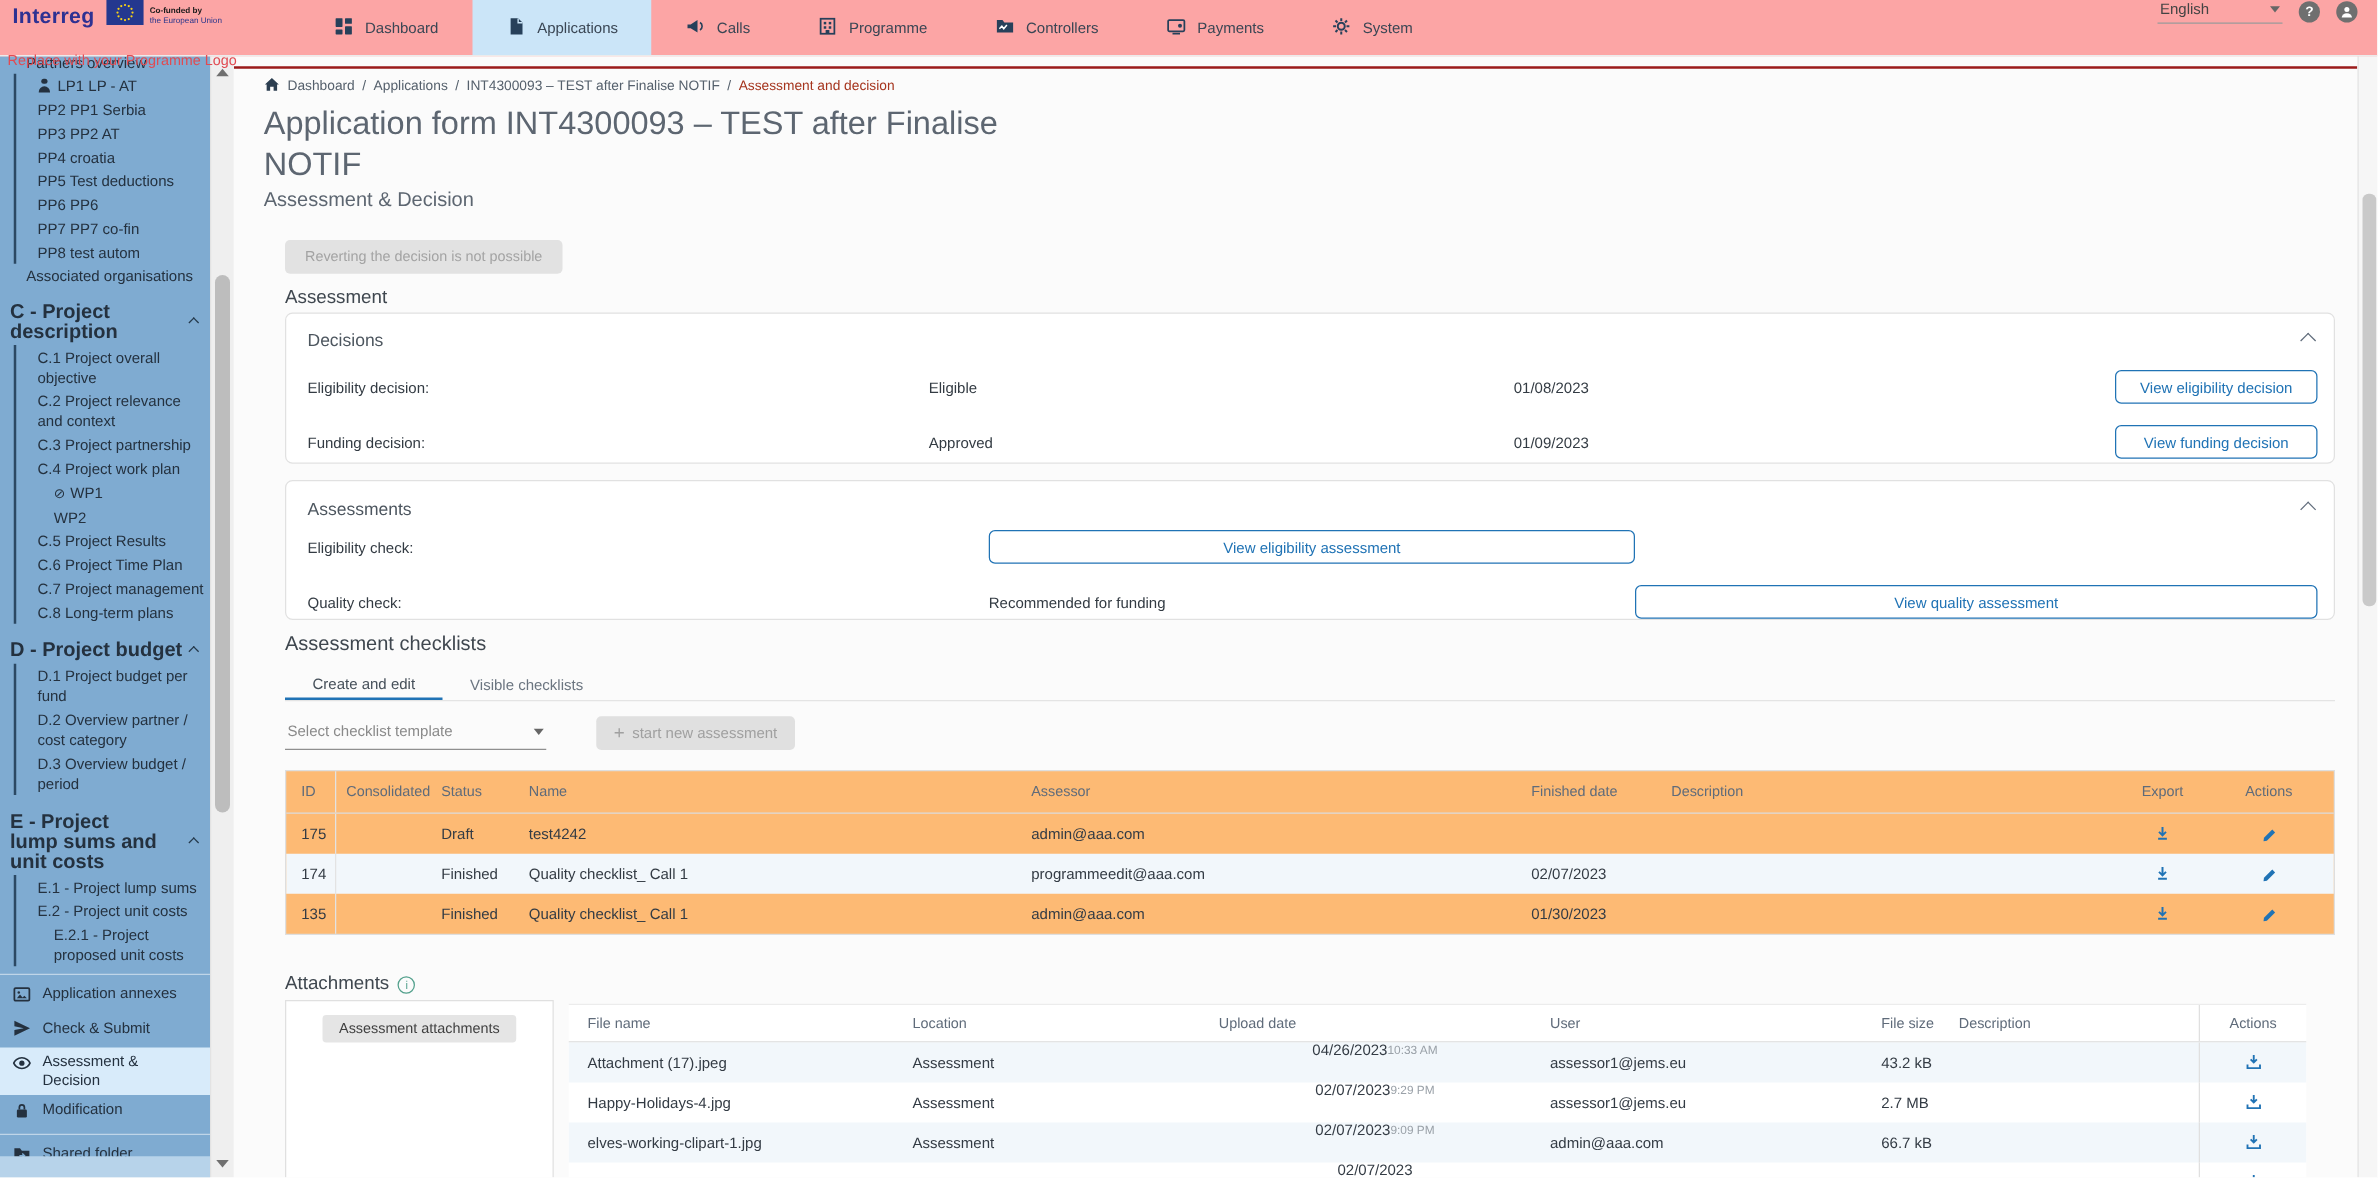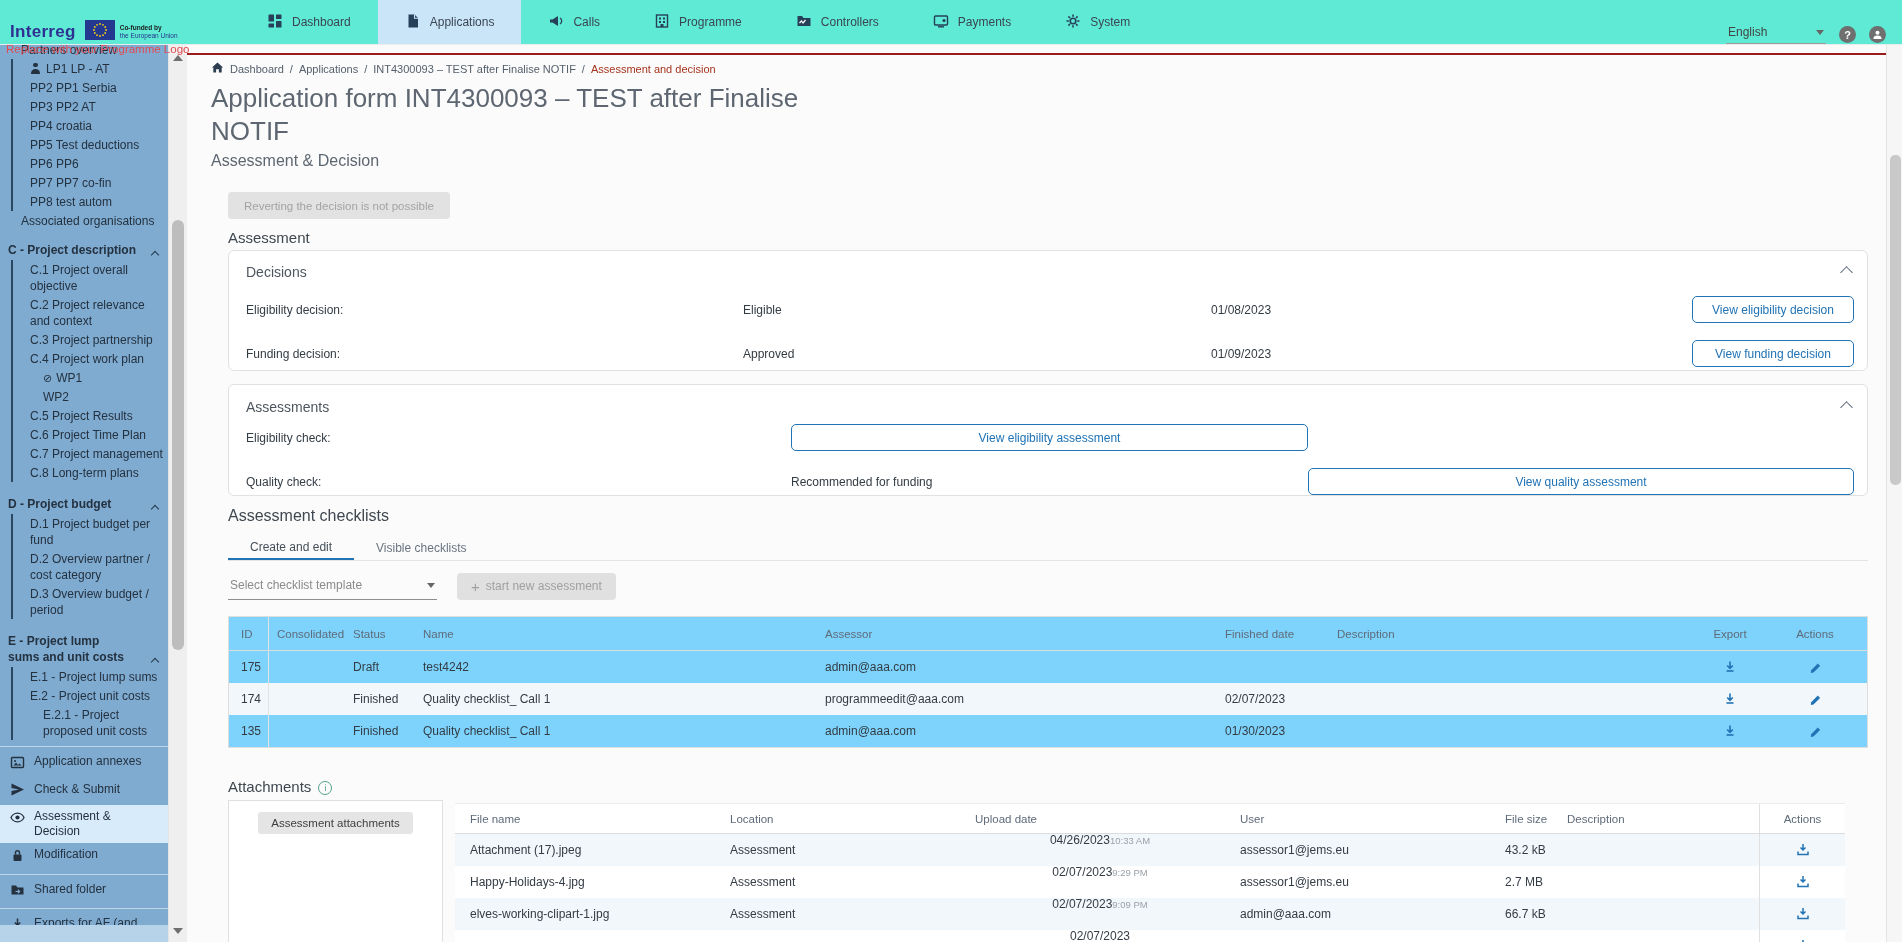--- a/index.html
+++ b/index.html
@@ -1,22 +1,22 @@
 <!DOCTYPE html>
 <html><head>
 <meta charset="utf-8">
 <style>
   *{margin:0;padding:0;box-sizing:border-box}
   html,body{width:1902px;height:942px;overflow:hidden}
   body{font-family:"Liberation Sans","DejaVu Sans",sans-serif;background:#fff}
   .app{position:relative;width:1902px;height:942px;overflow:hidden;background:#fff}
 
   
-  .navbar{position:absolute;top:0;left:0;width:100%;height:45px;background:#5eead4;z-index:30;
-    display:flex;align-items:flex-end;border-bottom:1px solid #ebebeb}
+  .navbar{position:absolute;top:0;left:0;width:100%;height:45px;background:#fca5a5;z-index:30;
+    display:flex;align-items:flex-start;border-bottom:1px solid #ebebeb}
   .brand{display:flex;align-items:center;gap:9px;padding-left:10px;width:226px;flex:0 0 auto}
   .brand-name{font-size:17px;font-weight:bold;color:#2E3192;letter-spacing:.3px}
   .eu{display:flex;align-items:center;gap:5px}
   .eu-text{font-size:6.5px;line-height:8px}
   .eu-line1{font-weight:bold;color:#1a1a1a}
   .eu-line2{color:#27348b}
   .nav-items{display:flex;height:100%;margin-left:14px}
   .nav-item{display:flex;align-items:center;gap:9px;padding:0 27px;font-size:12px;color:#3a4654;cursor:pointer;white-space:nowrap}
   .nav-item[data-active="true"]{background:#cbe5f8}
   .nav-item svg{flex:0 0 auto}
@@ -29,21 +29,21 @@
   .logo-placeholder{position:absolute;top:43px;left:6px;font-size:11.5px;color:#e14b52;z-index:40;white-space:nowrap}
 
   
   .sidebar{position:absolute;top:45px;left:0;width:168px;bottom:0;background:#7FABD1;overflow:hidden;color:#24313f;z-index:5}
   .si{font-size:12px;line-height:16px;padding:1.5px 4px;cursor:pointer}
   .top-l1{padding-left:21px;margin-top:-5px}
   .l1{padding-left:21px}
   .grp-body{margin-left:11px;border-left:2px solid #2b4863}
   .grp-body .si{padding-left:17px}
   .grp-body .si[data-variant="l3"]{padding-left:30px}
-  .grp-header{display:flex;align-items:flex-end;padding:2px 10px 2px 8px;font-weight:600;font-size:12px;line-height:16px;margin-top:10px;cursor:pointer}
+  .grp-header{display:flex;align-items:center;padding:2px 10px 2px 8px;font-weight:600;font-size:16px;line-height:16px;margin-top:10px;cursor:pointer}
   .grp-header .chev-s{margin-left:auto}
   .chev-s{width:6px;height:6px;border-left:1.5px solid #24384a;border-top:1.5px solid #24384a;transform:rotate(45deg);flex:0 0 auto}
   .icn{display:none}
   .icn[data-name="blocked-icon"]{display:inline-block;margin-right:4px}
   .icn[data-name="blocked-icon"]::before{content:"⊘";font-size:11px}
   .icn[data-name="partner-icon"]{position:relative;display:inline-block;width:11px;height:11px;margin-right:5px;vertical-align:-1px}
   .icn[data-name="partner-icon"]::before{content:"";position:absolute;top:0;left:3.2px;width:4.6px;height:4.6px;border-radius:50%;background:#24313f}
   .icn[data-name="partner-icon"]::after{content:"";position:absolute;bottom:0;left:1px;width:9px;height:4.5px;border-radius:4.5px 4.5px 0 0;background:#24313f}
   .tools{margin-top:6px}
   .tool{display:flex;align-items:flex-start;gap:9px;padding:4px 8px 4px 10px;font-size:12px;line-height:15px;cursor:pointer}
@@ -89,28 +89,28 @@
   .a-row{display:grid;grid-template-columns:545px 1fr 546px;align-items:center;padding:0 13px 0 17px;
     font-size:12px;color:#333b43}
   #card-assessments .a-row:nth-of-type(2){margin-top:9px}
   #card-assessments .a-row:nth-of-type(3){margin-top:17px}
   .btn-line{height:27px;width:100%;border:1px solid #2073b5;border-radius:5px;background:#fff;color:#2073b5;
     font-size:12px;display:flex;align-items:center;justify-content:center;cursor:pointer;font-family:inherit}
 
   .tabs{position:absolute;top:491px;left:41px;width:1640px;height:25px;border-bottom:1px solid #e4e4e4;display:flex}
   .tab{padding:0 22px;font-size:12px;font-weight:500;display:flex;align-items:center;color:#6b7580;cursor:pointer}
   .tab[data-active="true"]{color:#454f59;border-bottom:2.5px solid #2073b5}
-  .sel-row{position:absolute;top:527px;left:41px;display:flex;gap:20px;align-items:center}
+  .sel-row{position:absolute;top:527px;left:41px;display:flex;gap:40px;align-items:center}
   .select{width:209px;border-bottom:1px solid #8f8f8f;padding:6px 2px 7px 2px;font-size:12px;color:#8a8a8a;
     display:flex;align-items:center;justify-content:space-between;cursor:pointer}
   .start-btn{height:27px;padding:0 14px;background:#e0e0e0;border:none;border-radius:4px;color:#a0a0a0;
     font-size:12px;display:flex;gap:6px;align-items:center;font-family:inherit}
   .plus{font-size:15px;line-height:15px}
 
-  .cl-table{position:absolute;top:571px;left:41px;width:1640px;background:#7dd3fc;border:1px solid #dedede}
+  .cl-table{position:absolute;top:571px;left:41px;width:1640px;background:#fdba74;border:1px solid #dedede}
   .cl-grid{display:grid;grid-template-columns:40px 76px 70px 402px 400px 112px 368px 66px 1fr}
   .cl-hrow{height:34px;font-size:11.5px;color:#5f6b7a;border-bottom:1px solid #dcdcdc}
   .cl-hrow>div,.cl-row>div{display:flex;align-items:center;padding-left:8px;height:100%}
   .hdr-break{overflow-wrap:anywhere;line-height:12px}
   .cl-row{height:32px;font-size:12px;color:#333b44}
   .cl-body>.cl-row:nth-child(even){background:#f2f7fb}
   .c-id{border-right:1px solid #e3e3e3;padding-left:12px !important}
   .c-center{justify-content:center;padding-left:0 !important}
   .icon-btn{background:none;border:none;cursor:pointer;display:flex;align-items:center;justify-content:center;padding:2px}
 

